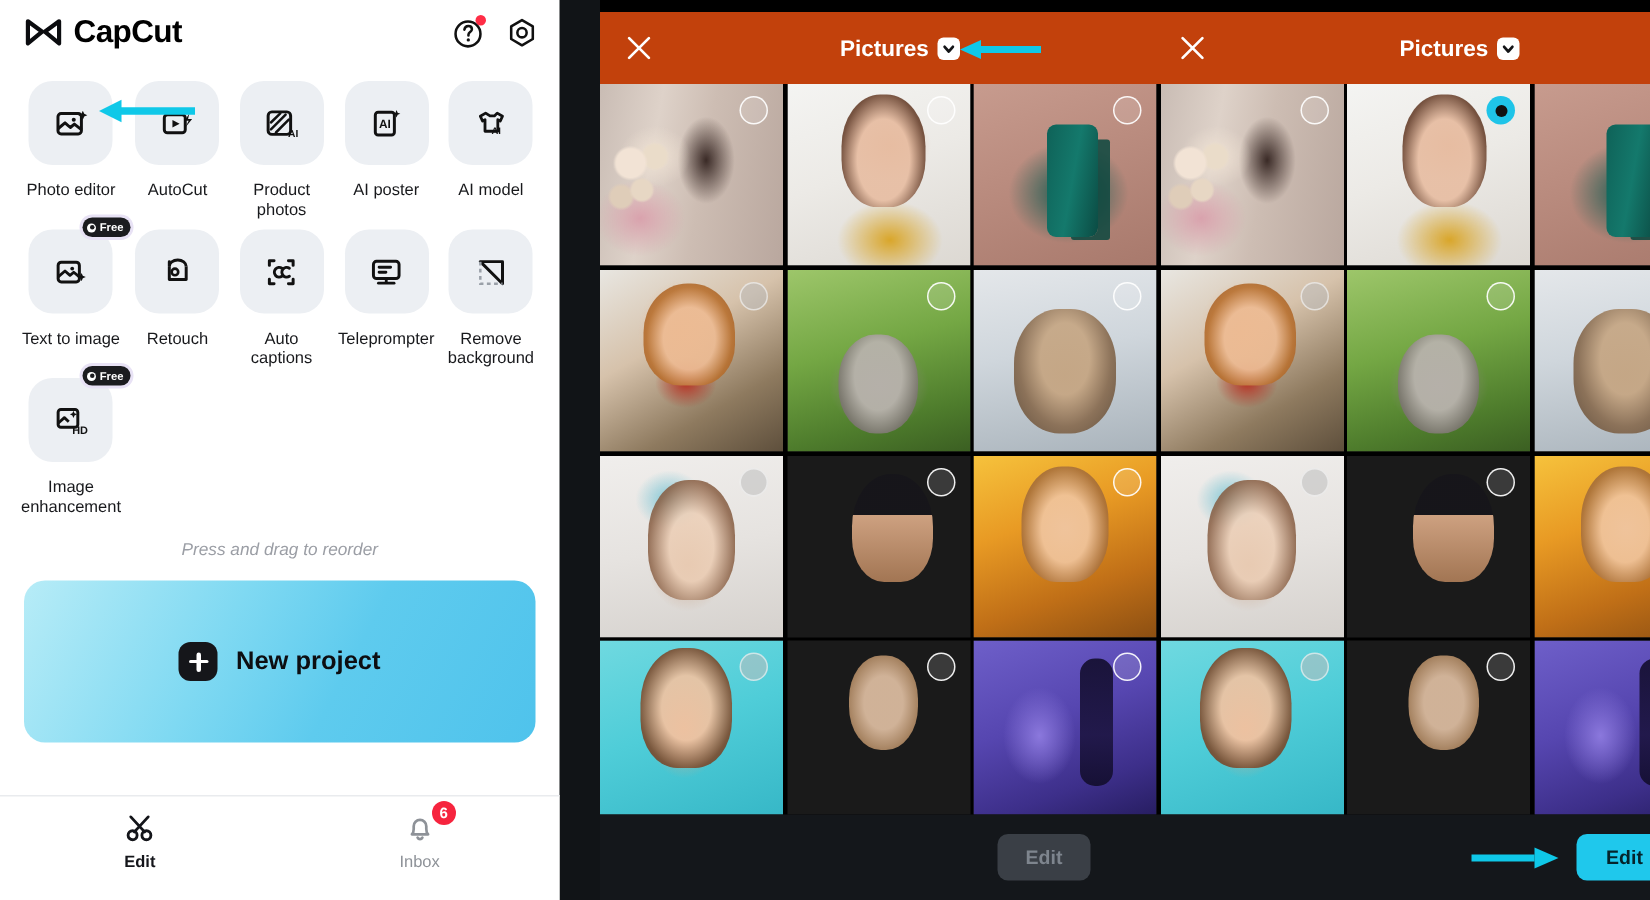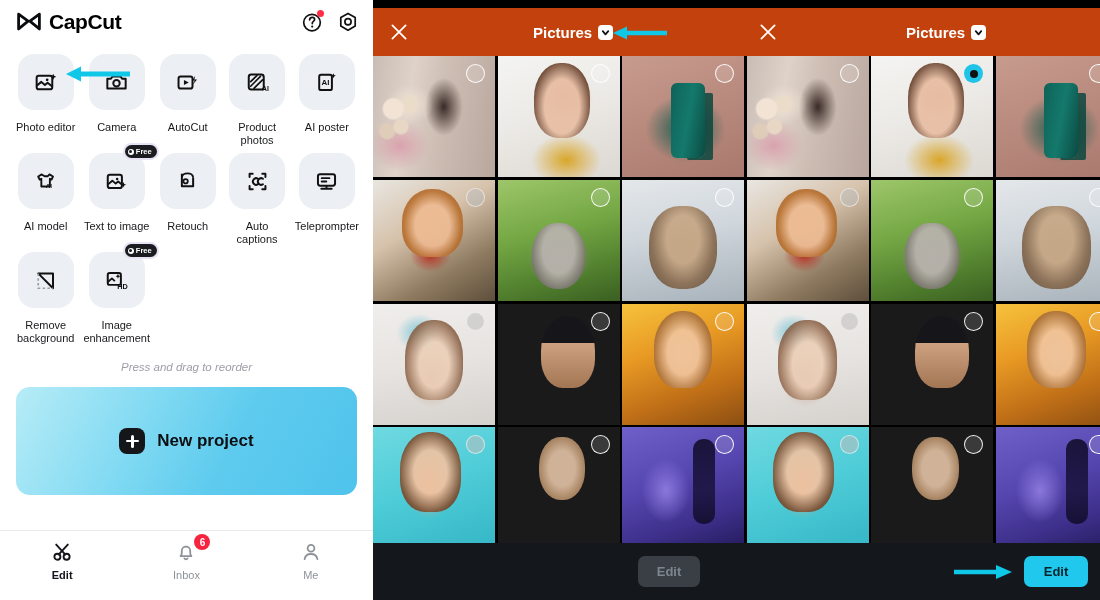--- a/index.html
+++ b/index.html
@@ -1,21 +1,21 @@
 <!DOCTYPE html>
 <html><head>
 <meta charset="utf-8">
 <style>
   html,body{margin:0;padding:0;}
   body{
     width:1100px;height:600px;overflow:hidden;
     font-family:"Liberation Sans","DejaVu Sans",sans-serif;
     background:#111417;
   }
-  .app{position:relative;width:1100px;height:496px;display:flex;}
+  .app{position:relative;width:1100px;height:496px;display:flex;gap:27px;}
 
   
   .left{
     position:relative;width:373px;height:600px;background:#ffffff;
     display:flex;flex-direction:column;flex:0 0 373px;
   }
   .lp-header{
     height:44px;display:flex;align-items:center;justify-content:space-between;
     padding:0 14px 0 16px;box-sizing:border-box;flex:0 0 44px;
   }
@@ -344,29 +344,20 @@
           <svg viewBox="0 0 24 24" width="25" height="25">
             <rect x="3.5" y="5.5" width="15" height="13" rx="2" fill="none" stroke="#111" stroke-width="1.9"></rect>
             <path d="M3.5 15.2 8 11.4l3.4 3 2.6-2.2 4.5 3.6" fill="none" stroke="#111" stroke-width="1.9" stroke-linejoin="round"></path>
             <circle cx="13.6" cy="9.4" r="1.3" fill="#111"></circle>
             <path d="M19.4 3.6l.9 2 2 .9-2 .9-.9 2-.9-2-2-.9 2-.9z" fill="#111"></path>
           </svg>
         </div>
         <div class="tool-label">Photo editor</div>
       </div>
 
-      <div class="tool">
-        <div class="tool-ico">
-          <svg viewBox="0 0 24 24" width="25" height="25">
-            <path d="M3.2 8.4h3.4l1.5-2.2h7.8l1.5 2.2h3.4v9.4H3.2z" fill="none" stroke="#111" stroke-width="1.9" stroke-linejoin="round"></path>
-            <circle cx="12" cy="12.8" r="3.1" fill="none" stroke="#111" stroke-width="1.9"></circle>
-          </svg>
-        </div>
-        <div class="tool-label">Camera</div>
-      </div>
 
       <div class="tool">
         <div class="tool-ico">
           <svg viewBox="0 0 24 24" width="25" height="25">
             <rect x="3.4" y="6.2" width="13.4" height="11.6" rx="2" fill="none" stroke="#111" stroke-width="1.9"></rect>
             <path d="M8.6 9.6l4.6 2.4-4.6 2.4z" fill="#111"></path>
             <path d="M19.4 5.4l-3 4.6h2.6l-2.2 4.4 4.4-5.4h-2.6z" fill="#111"></path>
           </svg>
         </div>
         <div class="tool-label">AutoCut</div>
@@ -503,29 +494,20 @@
       </div>
       <div class="tab">
         <span class="tab-ico">
           <svg viewBox="0 0 24 24" width="24" height="24">
             <path d="M6.6 16.2c1-.9 1.2-2 1.2-3.6v-1.8a4.2 4.2 0 0 1 8.4 0v1.8c0 1.6.2 2.7 1.2 3.6z" fill="none" stroke="#8e9298" stroke-width="1.8" stroke-linejoin="round"></path>
             <path d="M10.4 18.4a1.8 1.8 0 0 0 3.2 0" fill="none" stroke="#8e9298" stroke-width="1.8" stroke-linecap="round"></path>
           </svg>
           <span class="tab-badge">6</span>
         </span>
         <span class="tab-label">Inbox</span>
-      </div>
-      <div class="tab">
-        <span class="tab-ico">
-          <svg viewBox="0 0 24 24" width="24" height="24">
-            <circle cx="12" cy="8.2" r="3.4" fill="none" stroke="#8e9298" stroke-width="1.8"></circle>
-            <path d="M5.6 19.2c.6-3.4 3.3-5.2 6.4-5.2s5.8 1.8 6.4 5.2" fill="none" stroke="#8e9298" stroke-width="1.8" stroke-linecap="round"></path>
-          </svg>
-        </span>
-        <span class="tab-label">Me</span>
       </div>
     </div>
 
     <svg class="arrow" style="left:62px;top:62px;width:70px;height:24px;" viewBox="0 0 70 24">
       <path d="M68 12 H16" stroke="#0fc8e8" stroke-width="5" stroke-linecap="butt"></path>
       <path d="M4 12 L19 4.5 L19 19.5 Z" fill="#0fc8e8"></path>
     </svg>
 
   </div>
 

